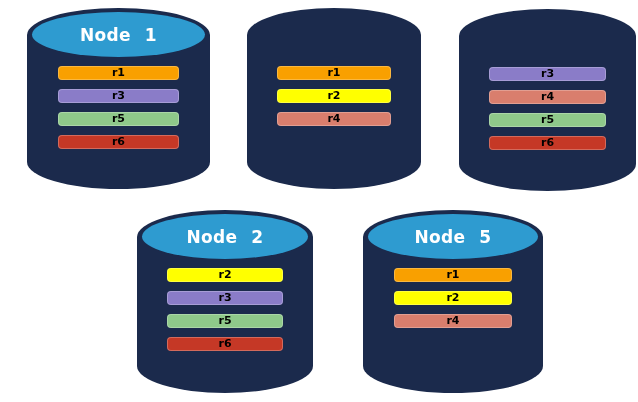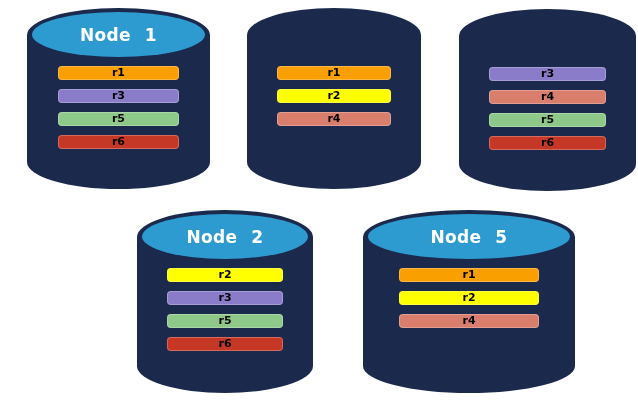--- a/index.html
+++ b/index.html
@@ -67,21 +67,21 @@
     line-height: 14px;
     text-align: center;
     box-shadow: inset 0 0 0 1px rgba(255,255,255,0.25);
     user-select: none;
   }
   
   .node-0 { left: 12px;  top: 8px;   width: 183px; height: 181px; }
   .node-1 { left: 232px; top: 8px;   width: 174px; height: 181px; }
   .node-2 { left: 444px; top: 9px;   width: 177px; height: 182px; }
   .node-3 { left: 122px; top: 210px; width: 176px; height: 183px; }
-  .node-4 { left: 348px; top: 210px; width: 212px; height: 183px; }
+  .node-4 { left: 348px; top: 210px; width: 180px; height: 183px; }
 </style>
 </head>
 <body>
 
 <div class="canvas">
 
   <div class="node node-0">
     <div class="cyl-silhouette"></div>
     <div class="cyl-top">
       <span class="cyl-title">Node 1</span>

